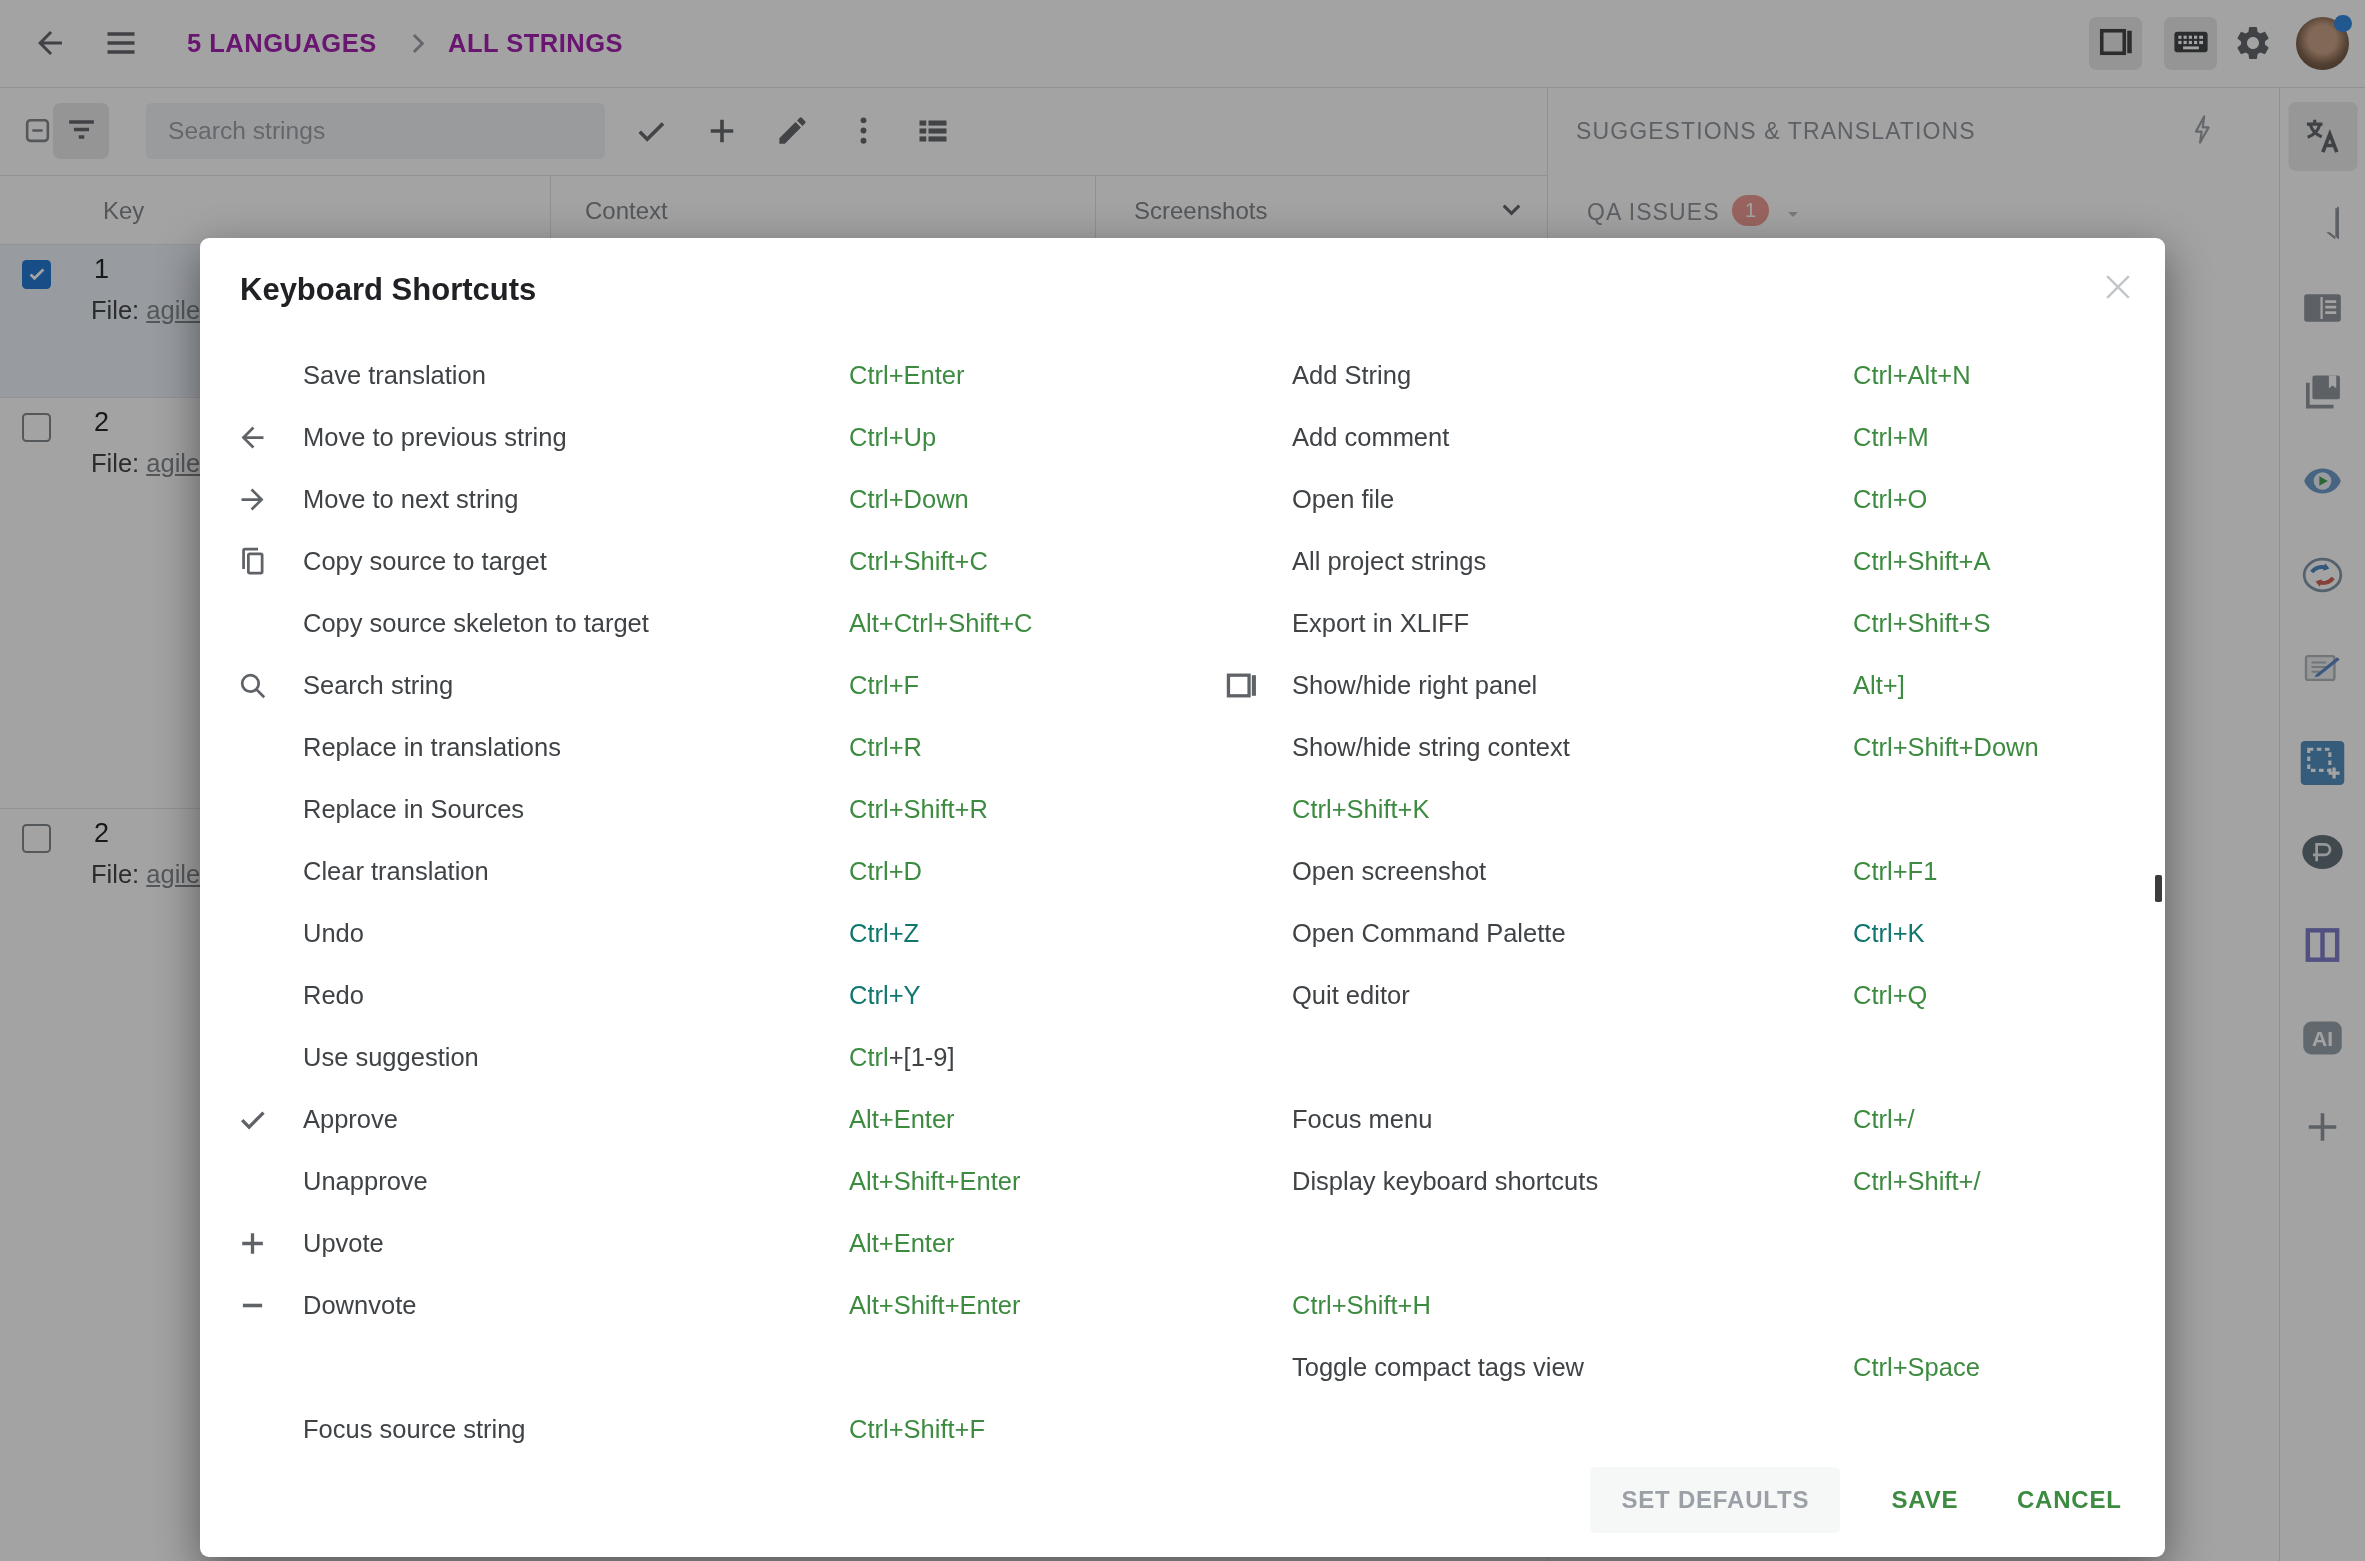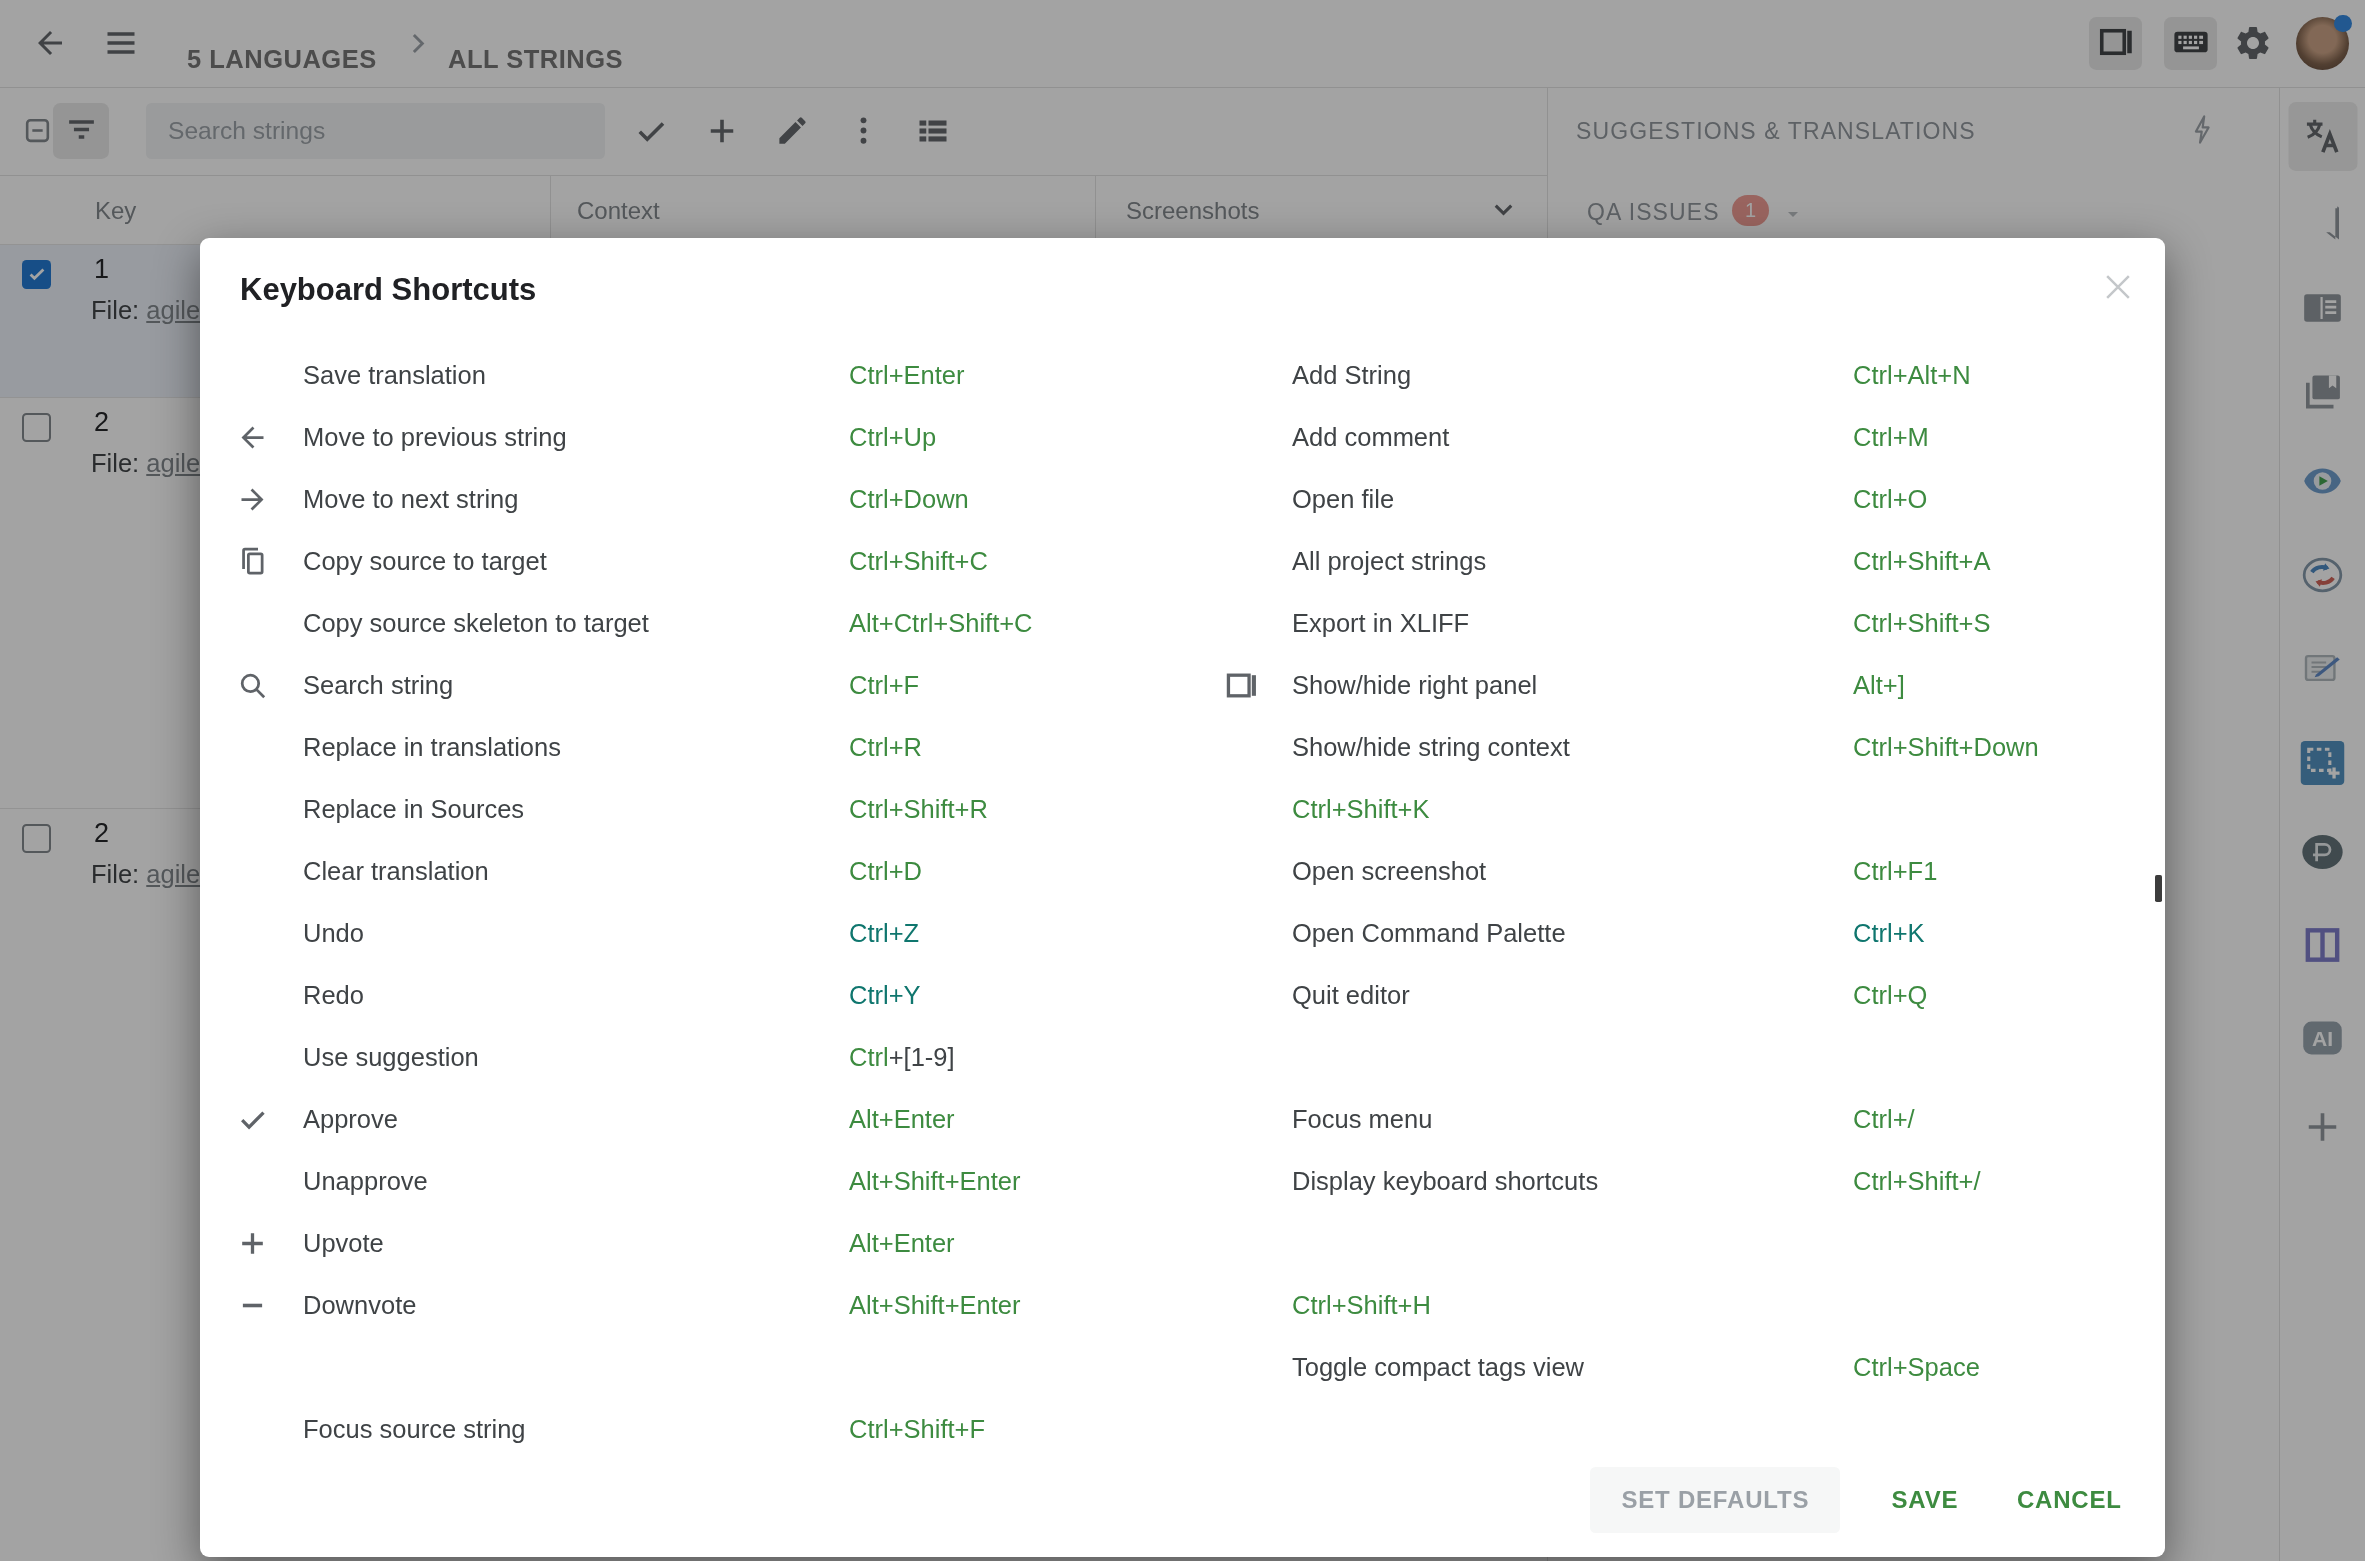--- a/index.html
+++ b/index.html
@@ -3,41 +3,41 @@
 <meta charset="utf-8">
 <style>
   html,body{margin:0;padding:0;background:#222;}
   .screen{position:relative;width:2366px;height:1561px;background:#fff;overflow:hidden;
           font-family:"Liberation Sans",sans-serif;-webkit-font-smoothing:antialiased;}
   .app{position:absolute;inset:0;}
 
   
   .topbar{position:absolute;left:0;top:0;width:2366px;height:88px;background:#fff;border-bottom:0.9px solid #e3e3e3;box-sizing:border-box;}
   .ibtn{position:absolute;display:flex;align-items:center;justify-content:center;background:none;border:none;padding:0;color:#5f6368;cursor:pointer;}
-  .crumb{position:absolute;top:16px;height:87px;display:flex;align-items:center;font-size:25.5px;font-weight:700;letter-spacing:0.5px;color:#737373;white-space:nowrap;}
+  .crumb{position:absolute;top:0;height:87px;display:flex;align-items:center;font-size:25.5px;font-weight:700;letter-spacing:0.5px;color:#a21caf;white-space:nowrap;}
   .crumb-sep{position:absolute;top:0;height:87px;display:flex;align-items:center;color:#9aa0a6;}
   .tbtn{position:absolute;top:17.3px;width:53px;height:53px;border-radius:7.3px;display:flex;align-items:center;justify-content:center;border:none;background:none;color:#3c4043;cursor:pointer;}
   .tbtn.toggled{background:#e9e9e9;}
   .avatar{position:absolute;left:2296px;top:17.3px;width:53px;height:53px;border-radius:50%;cursor:pointer;
           background:radial-gradient(circle at 50% 42%,#caa183 0 34%,#7d5f49 62%,#4e3a2e 100%);}
   .presence{position:absolute;right:-2.7px;top:-2.7px;width:17.3px;height:17.3px;border-radius:50%;background:#2f87e0;}
 
   
   .toolbar{position:absolute;left:0;top:88px;width:1547px;height:86px;background:#fff;}
   .hline{position:absolute;background:#e3e3e3;height:0.9px;}
   .vline{position:absolute;background:#e3e3e3;width:0.9px;}
   .cbx{position:absolute;left:22px;top:27px;width:31px;height:31px;color:#80868b;background:none;border:none;padding:0;cursor:pointer;}
   .filterbtn{position:absolute;left:53px;top:14.6px;width:56px;height:56px;border:none;border-radius:7.3px;background:#e9e9e9;color:#5f6368;display:flex;align-items:center;justify-content:center;cursor:pointer;}
   .search{position:absolute;left:146px;top:14.6px;width:459px;height:56px;background:#f1f3f4;border:none;border-radius:5.5px;
           font-family:inherit;font-size:24.6px;color:#3c4043;padding:0 22px;box-sizing:border-box;outline:none;}
   .search::placeholder{color:#9aa0a6;}
   .toolico{top:23px;width:42px;height:42px;color:#616569;}
 
   
-  .thead{position:absolute;left:4px;top:175px;width:1547px;height:69px;}
+  .thead{position:absolute;left:12px;top:175px;width:1547px;height:69px;}
   .thlabel{position:absolute;top:22px;font-size:24px;color:#80868b;}
   .row{position:absolute;left:0;width:1547px;background:#fff;border-top:0.9px solid #e6e6e6;box-sizing:border-box;}
   .row.selected{background:#edf3fb;}
   .cb{position:absolute;left:22px;top:14.6px;width:29px;height:29px;border-radius:4.5px;box-sizing:border-box;cursor:pointer;}
   .cb.empty{border:2.7px solid #80868b;background:transparent;}
   .cb.checked{background:#1d76d2;display:flex;align-items:center;justify-content:center;color:#fff;}
   .rid{position:absolute;left:94px;top:9px;font-size:27px;color:#202124;}
   .rfile{position:absolute;left:91px;top:51px;font-size:25.5px;color:#3c4043;white-space:nowrap;}
   .rfile a{color:#80868b;text-decoration:underline;cursor:pointer;}
 

